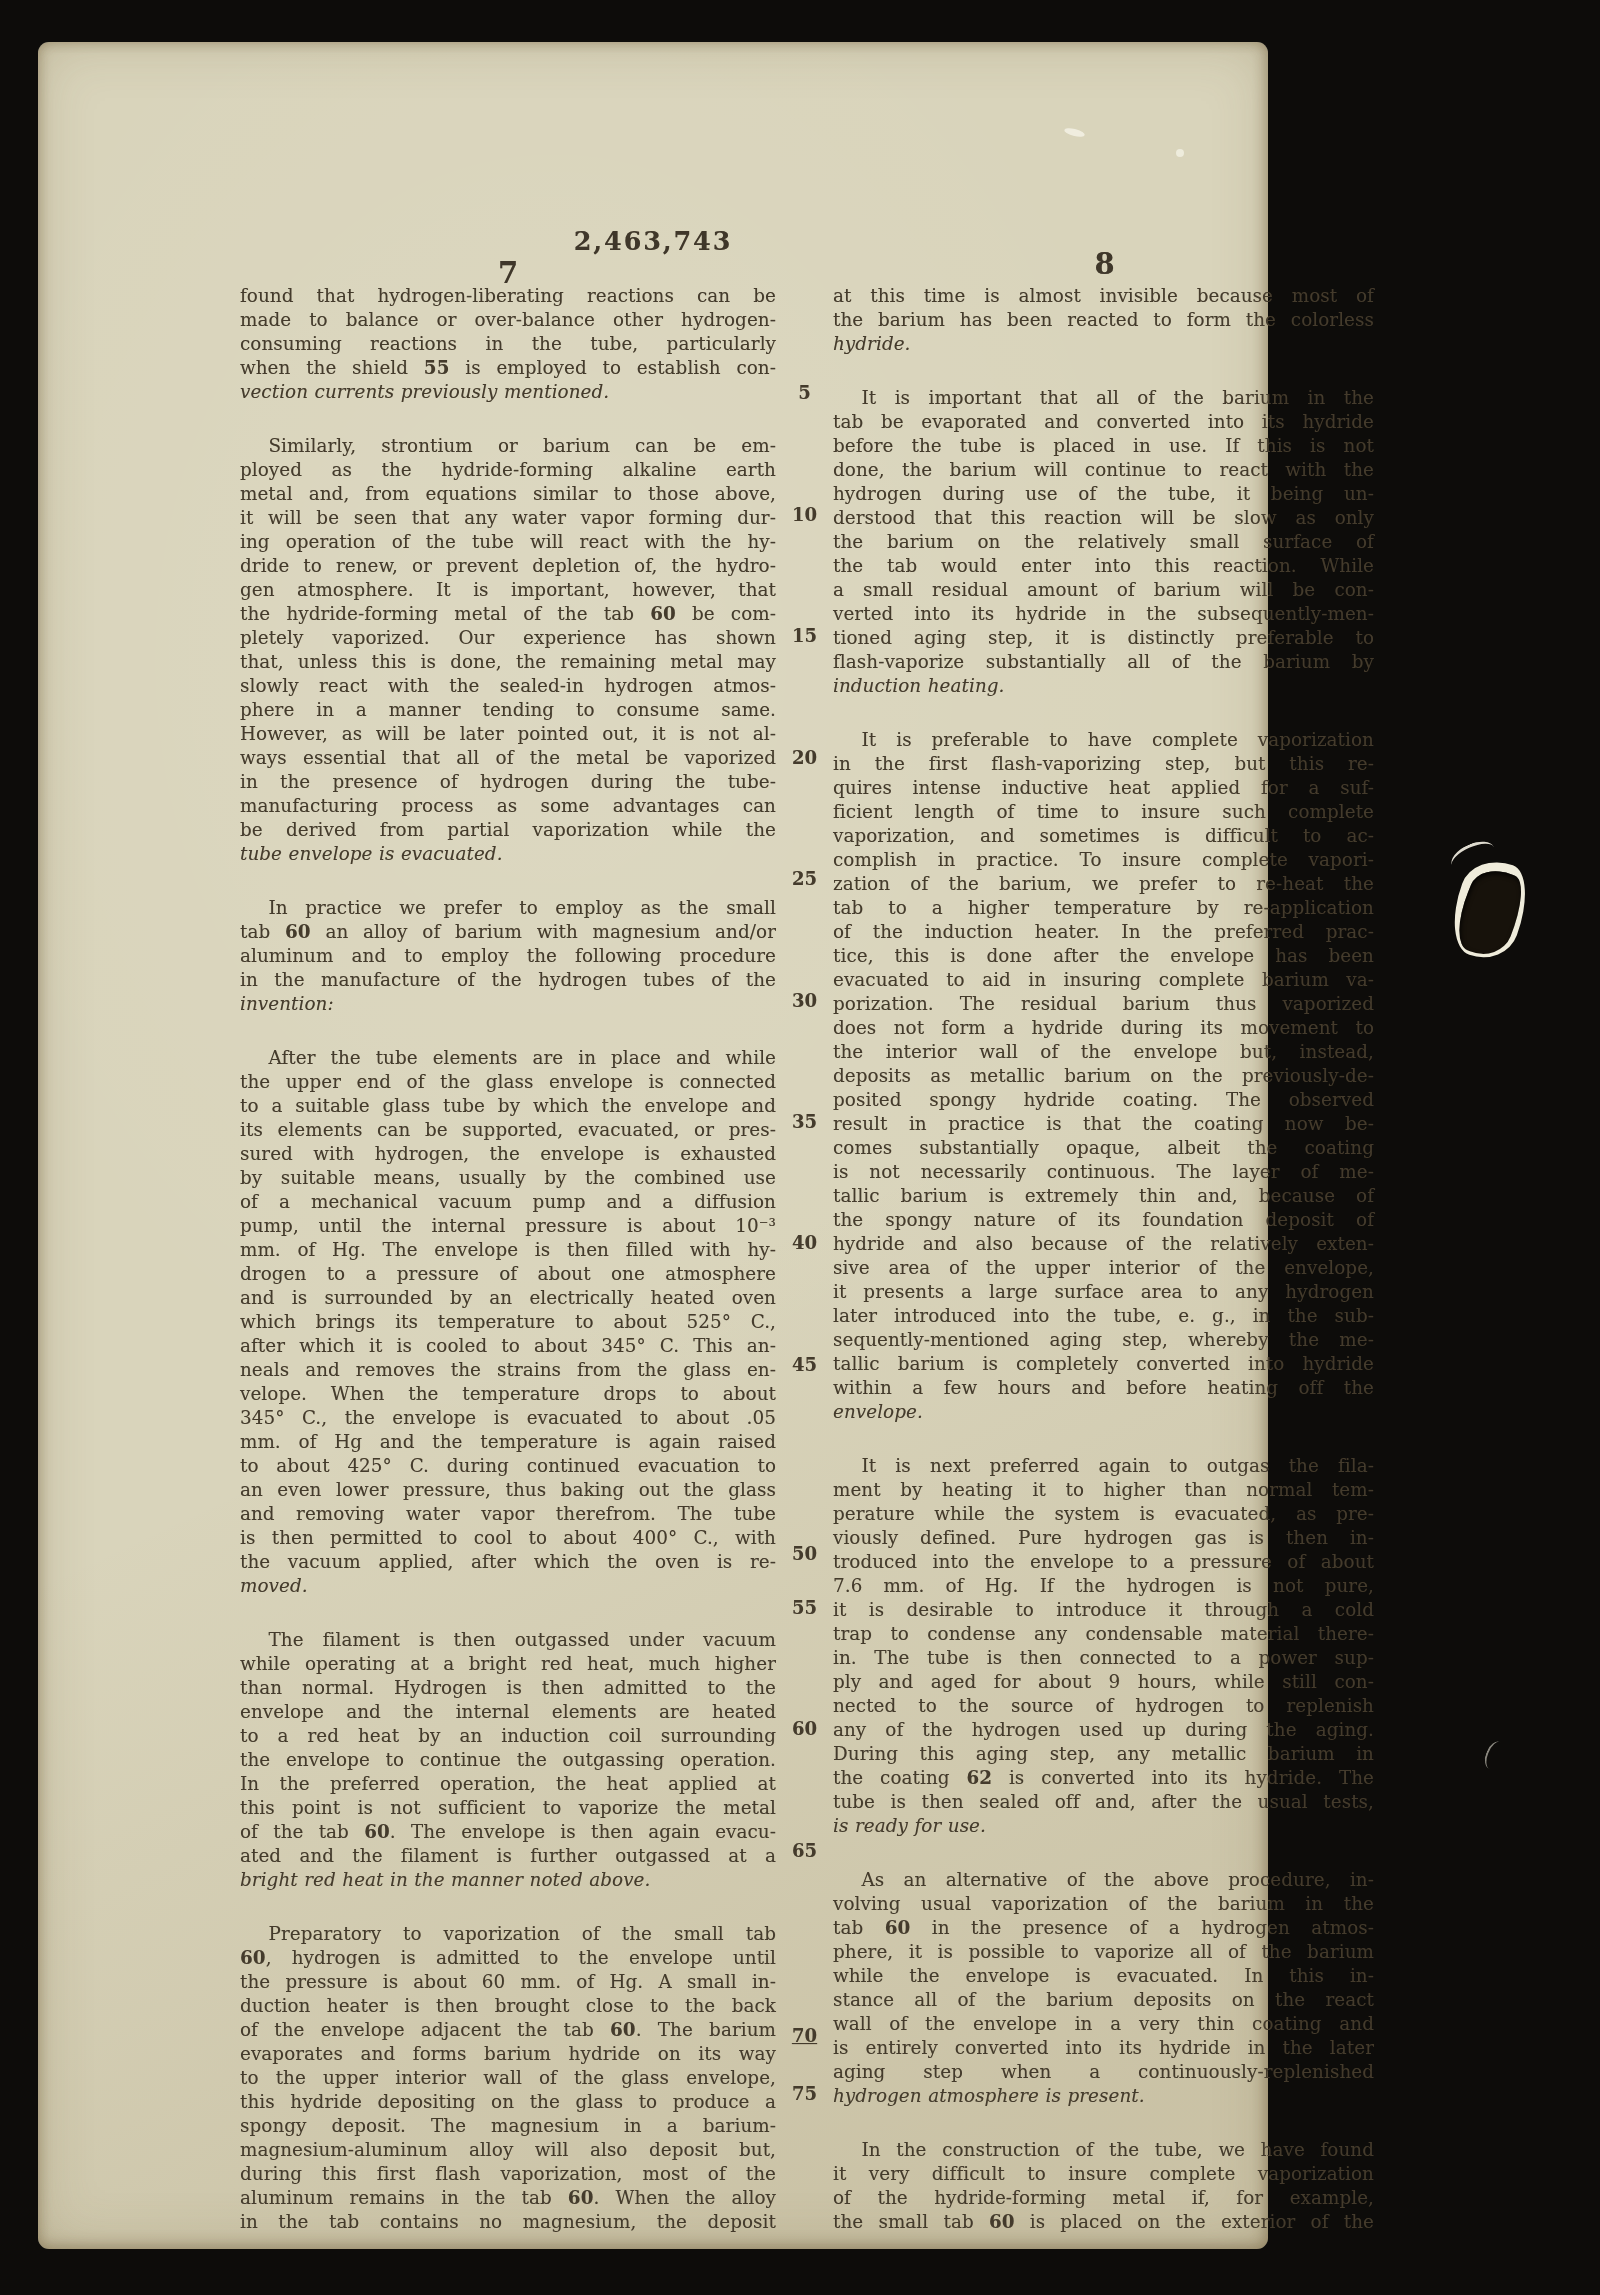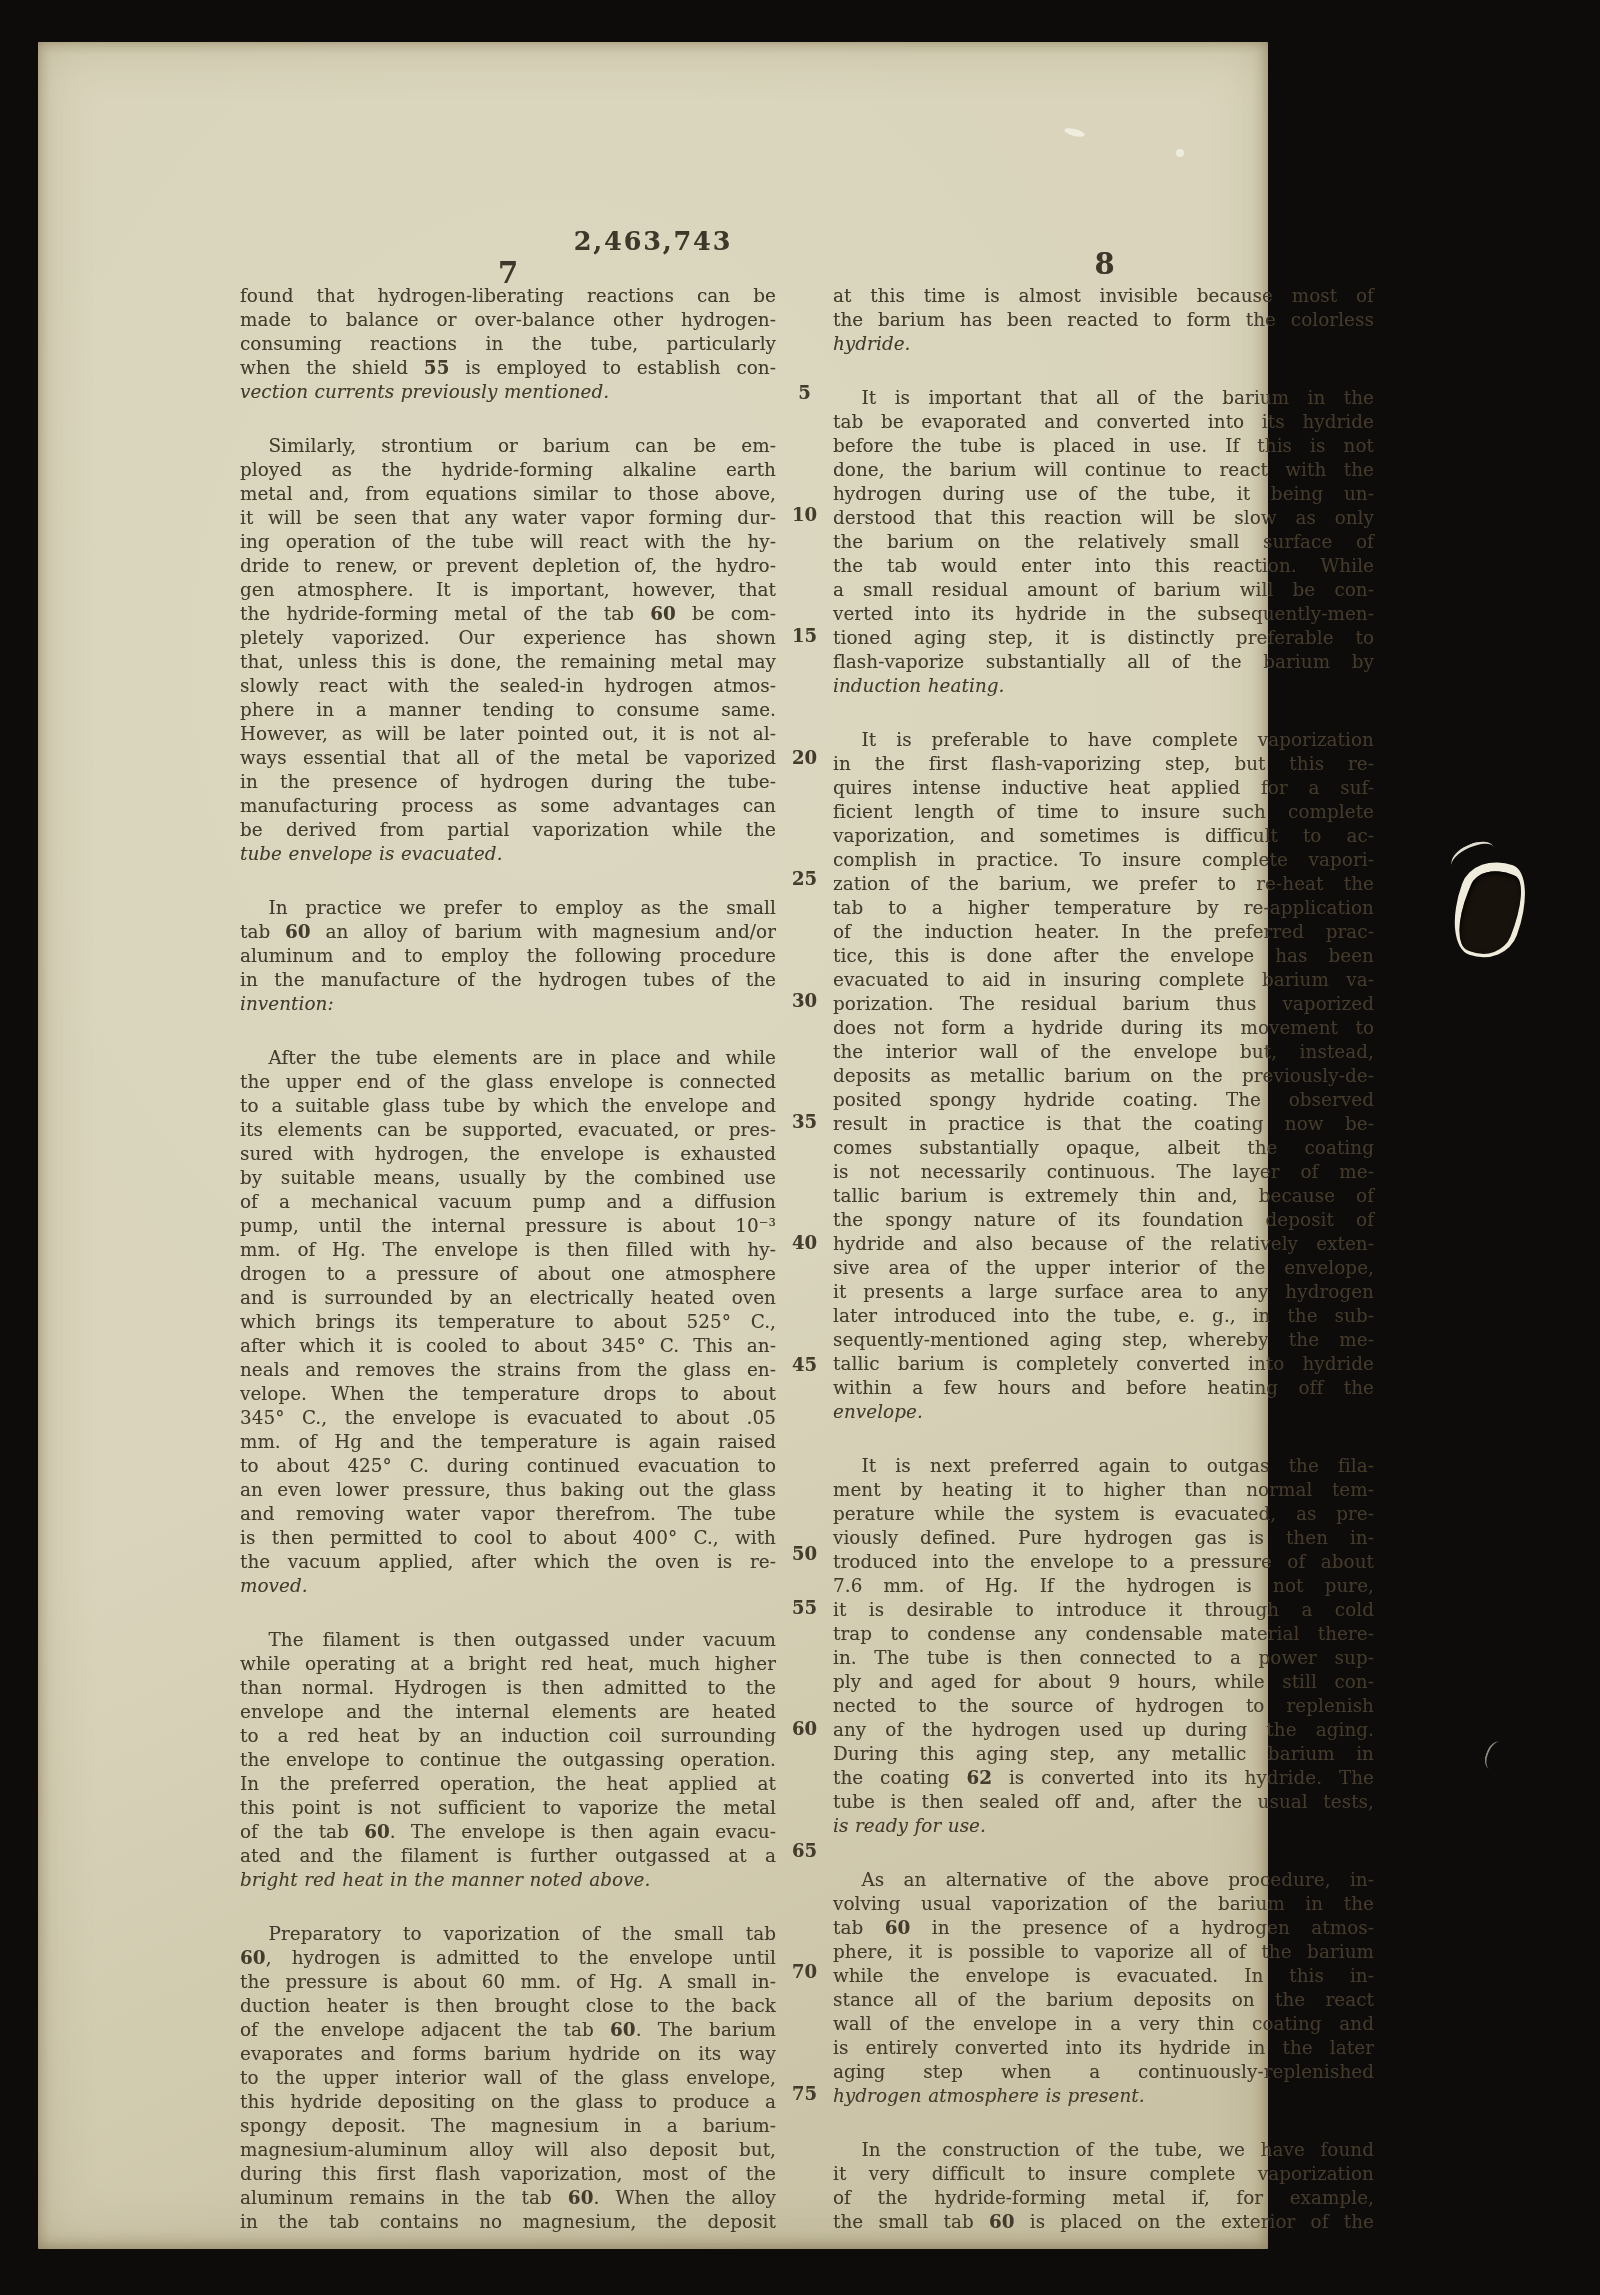--- a/index.html
+++ b/index.html
@@ -7,21 +7,21 @@
     width:1600px;height:2295px;position:relative;overflow:hidden;
     background:#0d0c0a;
     font-family:"DejaVu Serif","Liberation Serif",serif;
   }
   .page{
     position:absolute;left:38px;top:42px;width:1230px;height:2207px;
     background:
       radial-gradient(ellipse 930px 1177px at 42% 28%, rgba(255,255,255,0.09), rgba(255,255,255,0) 70%),
       linear-gradient(155deg, rgba(110,85,35,0) 55%, rgba(110,85,35,0.14) 93%),
       #d9d4bb;
-    border-radius:1px;
+    border-radius:11px;
     box-shadow:
       inset 0 0 56px rgba(100,80,40,0.22),
       inset -3.1px 0 12.4px rgba(80,60,30,0.20),
       inset 0 -4.3px 15px rgba(90,70,30,0.22),
       inset 2.5px 2.5px 10px rgba(120,100,55,0.12);
   }
   .patent-number{
     position:absolute;top:184px;left:0;width:100%;
     text-align:center;font-size:25.4px;font-weight:bold;letter-spacing:1.9px;
     color:#3f372a;text-shadow:0.2px 0.4px 0.5px rgba(62,50,34,0.4);
@@ -177,21 +177,21 @@
         <div class="gutter-num" style="top: 462px;">20</div>
         <div class="gutter-num" style="top: 583px;">25</div>
         <div class="gutter-num" style="top: 705px;">30</div>
         <div class="gutter-num" style="top: 826px;">35</div>
         <div class="gutter-num" style="top: 947px;">40</div>
         <div class="gutter-num" style="top: 1069px;">45</div>
         <div class="gutter-num" style="top: 1258px;">50</div>
         <div class="gutter-num" style="top: 1312px;">55</div>
         <div class="gutter-num" style="top: 1433px;">60</div>
         <div class="gutter-num" style="top: 1555px;">65</div>
-        <div class="gutter-num" style="top: 1676px;">70</div>
+        <div class="gutter-num" style="top: 1740px; text-decoration: underline;">70</div>
         <div class="gutter-num" style="top: 1798px;">75</div>
       </div>
     <div class="column right" id="col-right">
         <div class="line">at this time is almost invisible because most of</div>
         <div class="line">the barium has been reacted to form the colorless</div>
         <div class="line para-end">hydride.</div>
         <div class="line indent">It is important that all of the barium in the</div>
         <div class="line">tab be evaporated and converted into its hydride</div>
         <div class="line">before the tube is placed in use. If this is not</div>
         <div class="line">done, the barium will continue to react with the</div>

